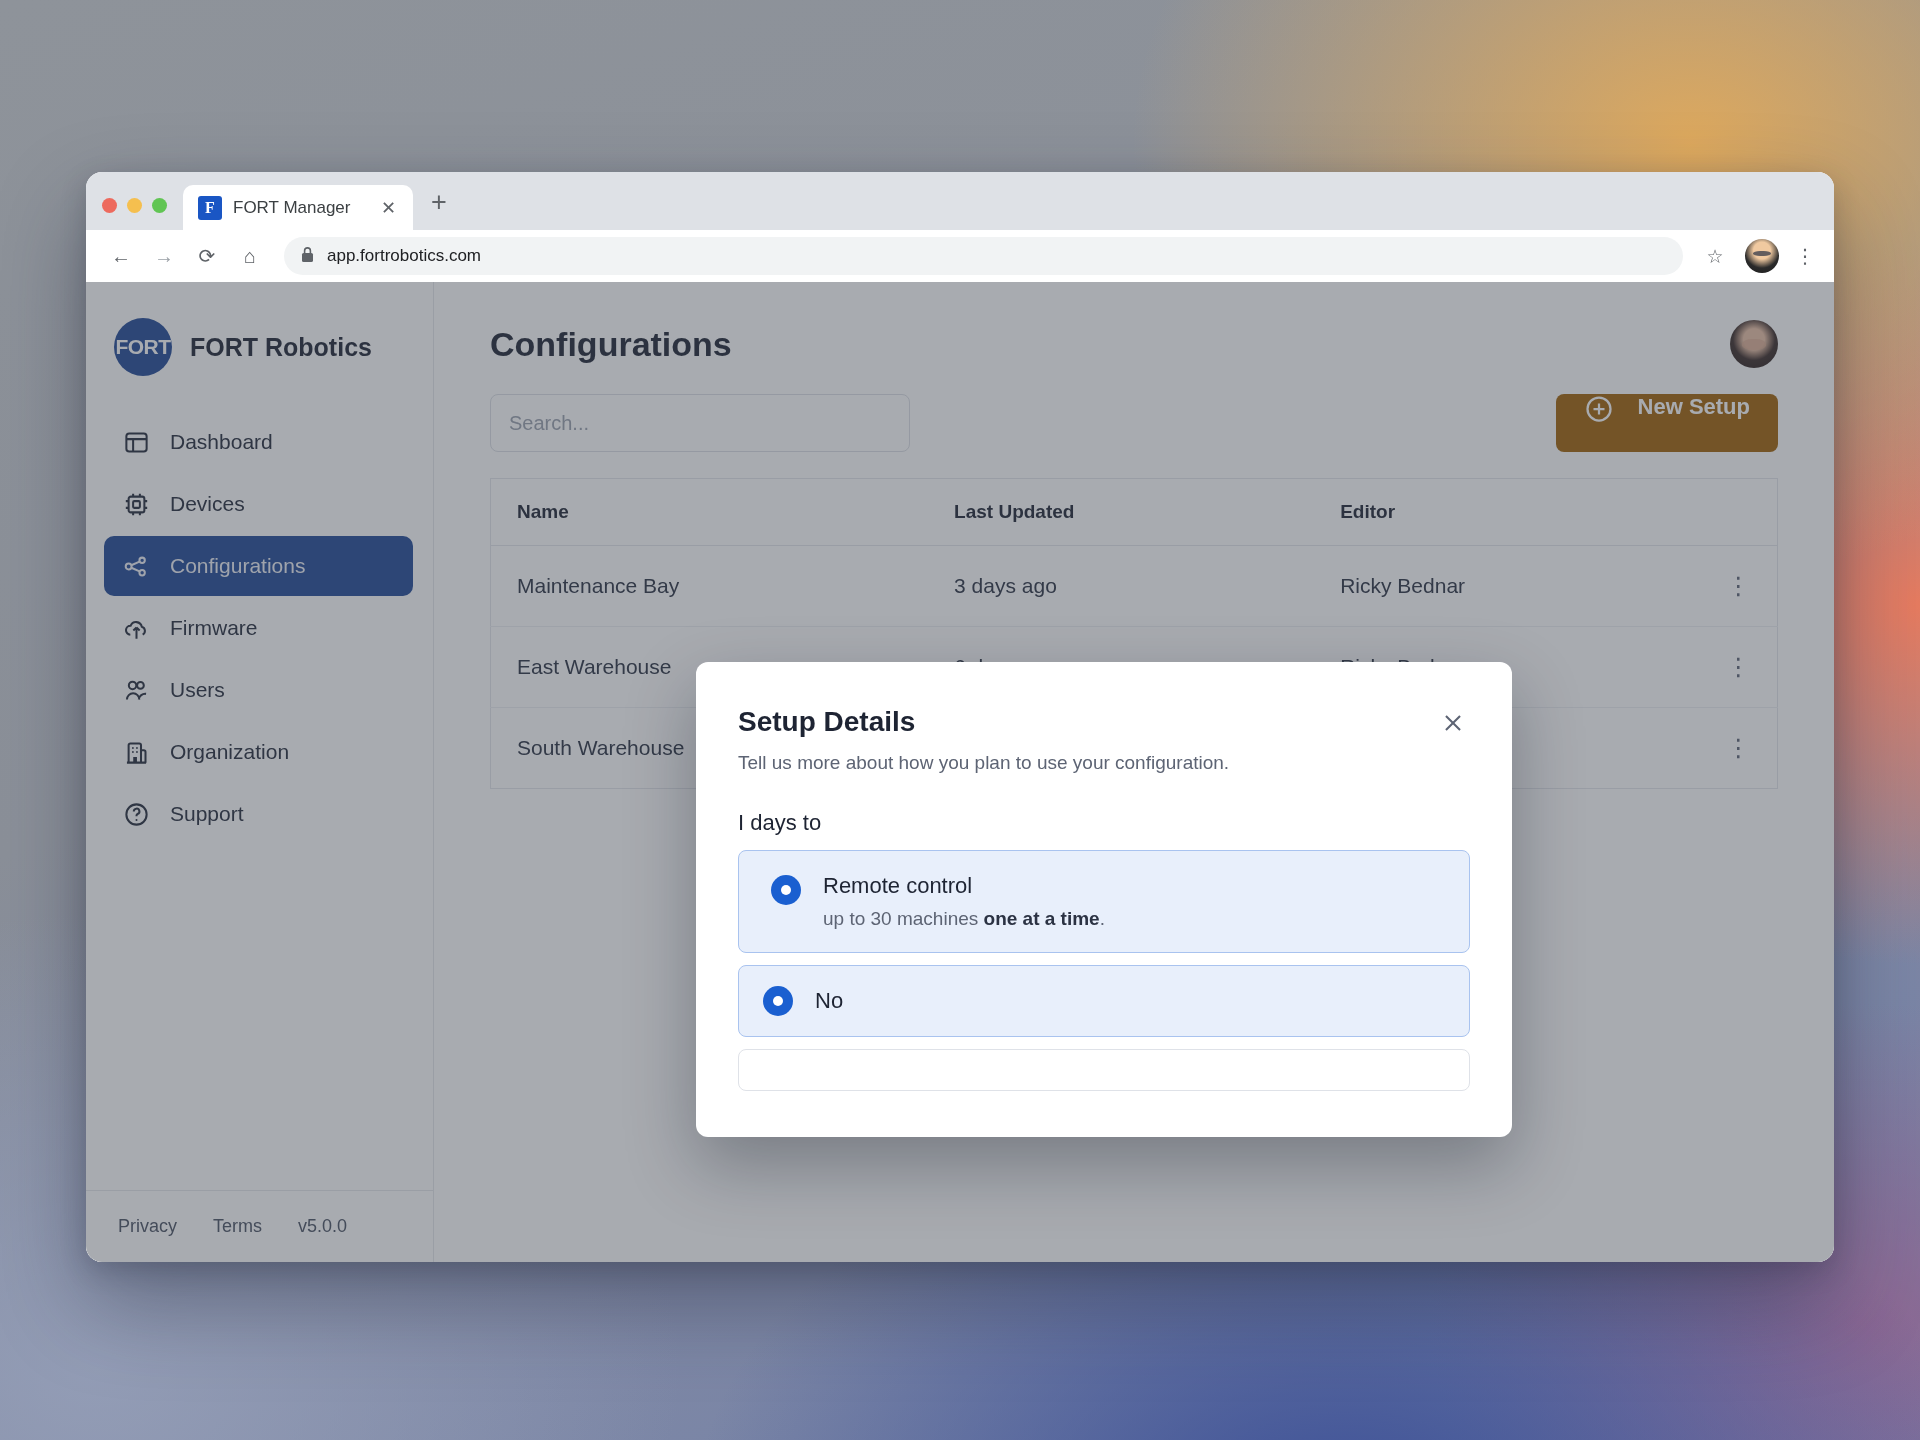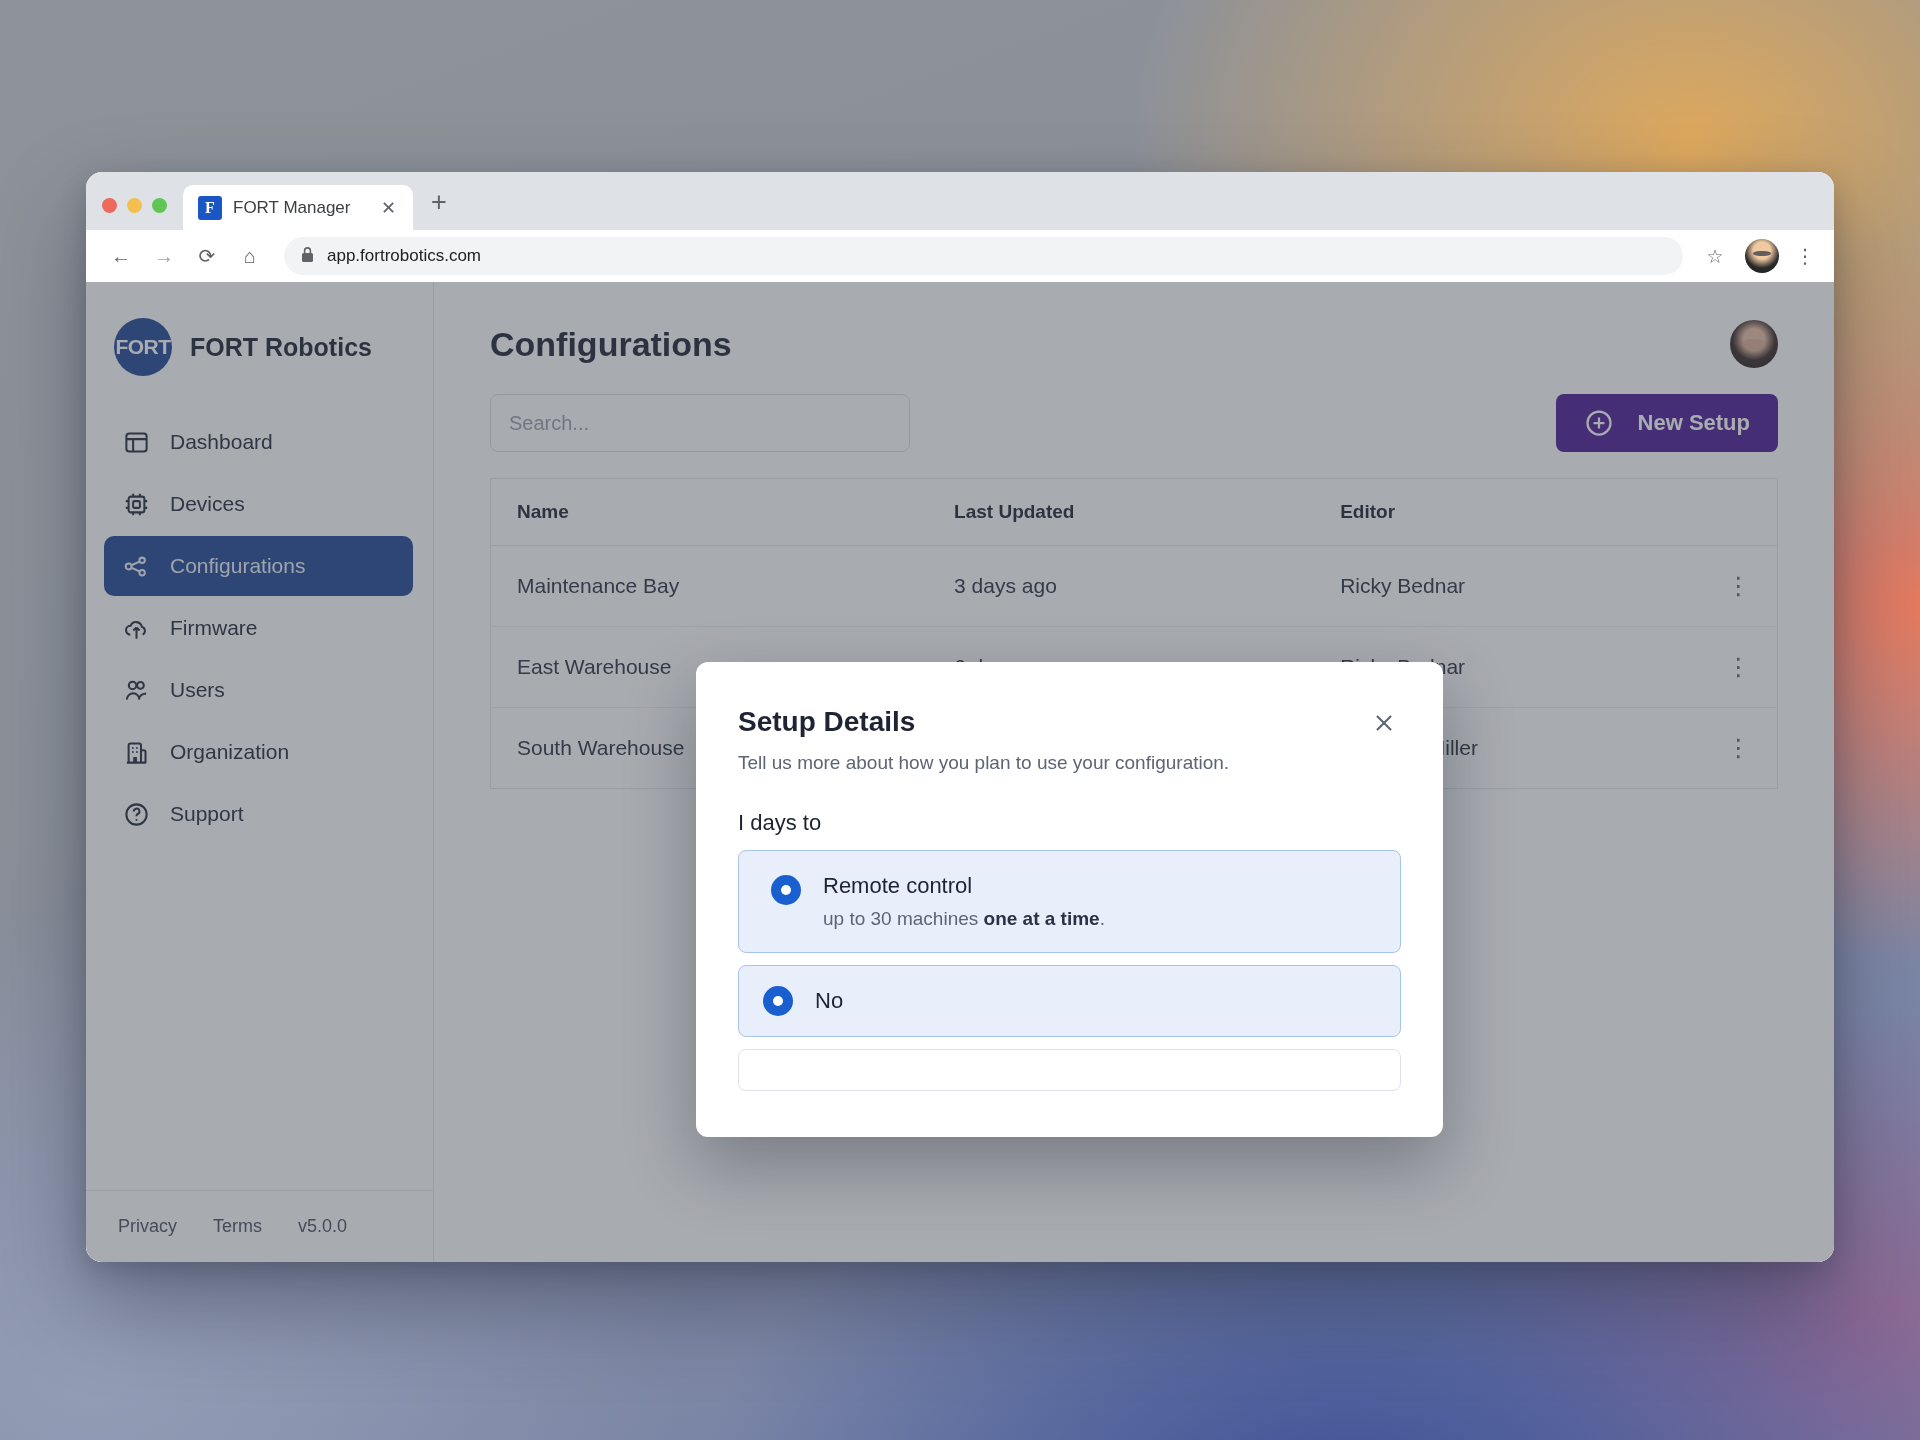--- a/index.html
+++ b/index.html
@@ -133,22 +133,22 @@
     border-radius:45%; background:#d9a98f; opacity:.7;
   }
 
   .toolbar { display: flex; align-items: center; padding: 0 56px; gap: 20px; }
   .search-box {
     width: 420px; height: 58px; border: 1px solid #dcdfe5; border-radius: 8px;
     display: flex; align-items: center; padding: 0 18px;
     font-size: 20px; color: #9aa1ae; background: #fff;
   }
   .new-setup {
-    margin-left: auto; height: 58px; background: #4c1d95; color: #fff;
-    border-radius: 8px; display: flex; align-items: center; gap: 24px;
+    margin-left: auto; height: 58px; background: #a16207; color: #fff;
+    border-radius: 8px; display: flex; align-items: flex-start; gap: 24px;
     padding: 0 28px; font-size: 22px; font-weight: 600;
   }
   .plus-ico { width: 30px; height: 30px; }
 
   .table-wrap { padding: 26px 56px 0 56px; }
   table { width: 100%; border-collapse: collapse; border: 1px solid #e3e6eb; border-radius: 8px; }
   thead th {
     text-align: left; font-size: 19px; font-weight: 700; color: #1e2433;
     padding: 22px 0 22px 26px; background: #fff; border-bottom: 1px solid #e3e6eb;
   }
@@ -163,21 +163,21 @@
   .col-menu  { width: 8%; }
   .row-menu { color: #5b6375; font-size: 24px; text-align: center; letter-spacing: 1px; }
 
   
   .scrim {
     position: absolute; inset: 0; background: rgba(62,68,80,0.45);
     z-index: 5;
   }
   .modal {
     position: absolute; z-index: 6;
-    left: 610px; top: 380px; width: 747px;
+    left: 610px; top: 380px; width: 816px;
     background: #fff; border-radius: 12px;
     box-shadow: 0 28px 70px rgba(10,15,30,0.30);
     padding: 44px 42px 34px 42px;
   }
   .modal-head { display: flex; align-items: flex-start; }
   .modal-title { font-size: 28px; font-weight: 700; color: #1e2433; }
   .modal-sub { font-size: 19px; color: #5d6474; margin-top: 12px; line-height: 1.35; }
   .modal-close {
     margin-left: auto; color: #5d6474; font-size: 30px; line-height: 1;
     width: 34px; height: 34px; display: flex; align-items: center; justify-content: center;

